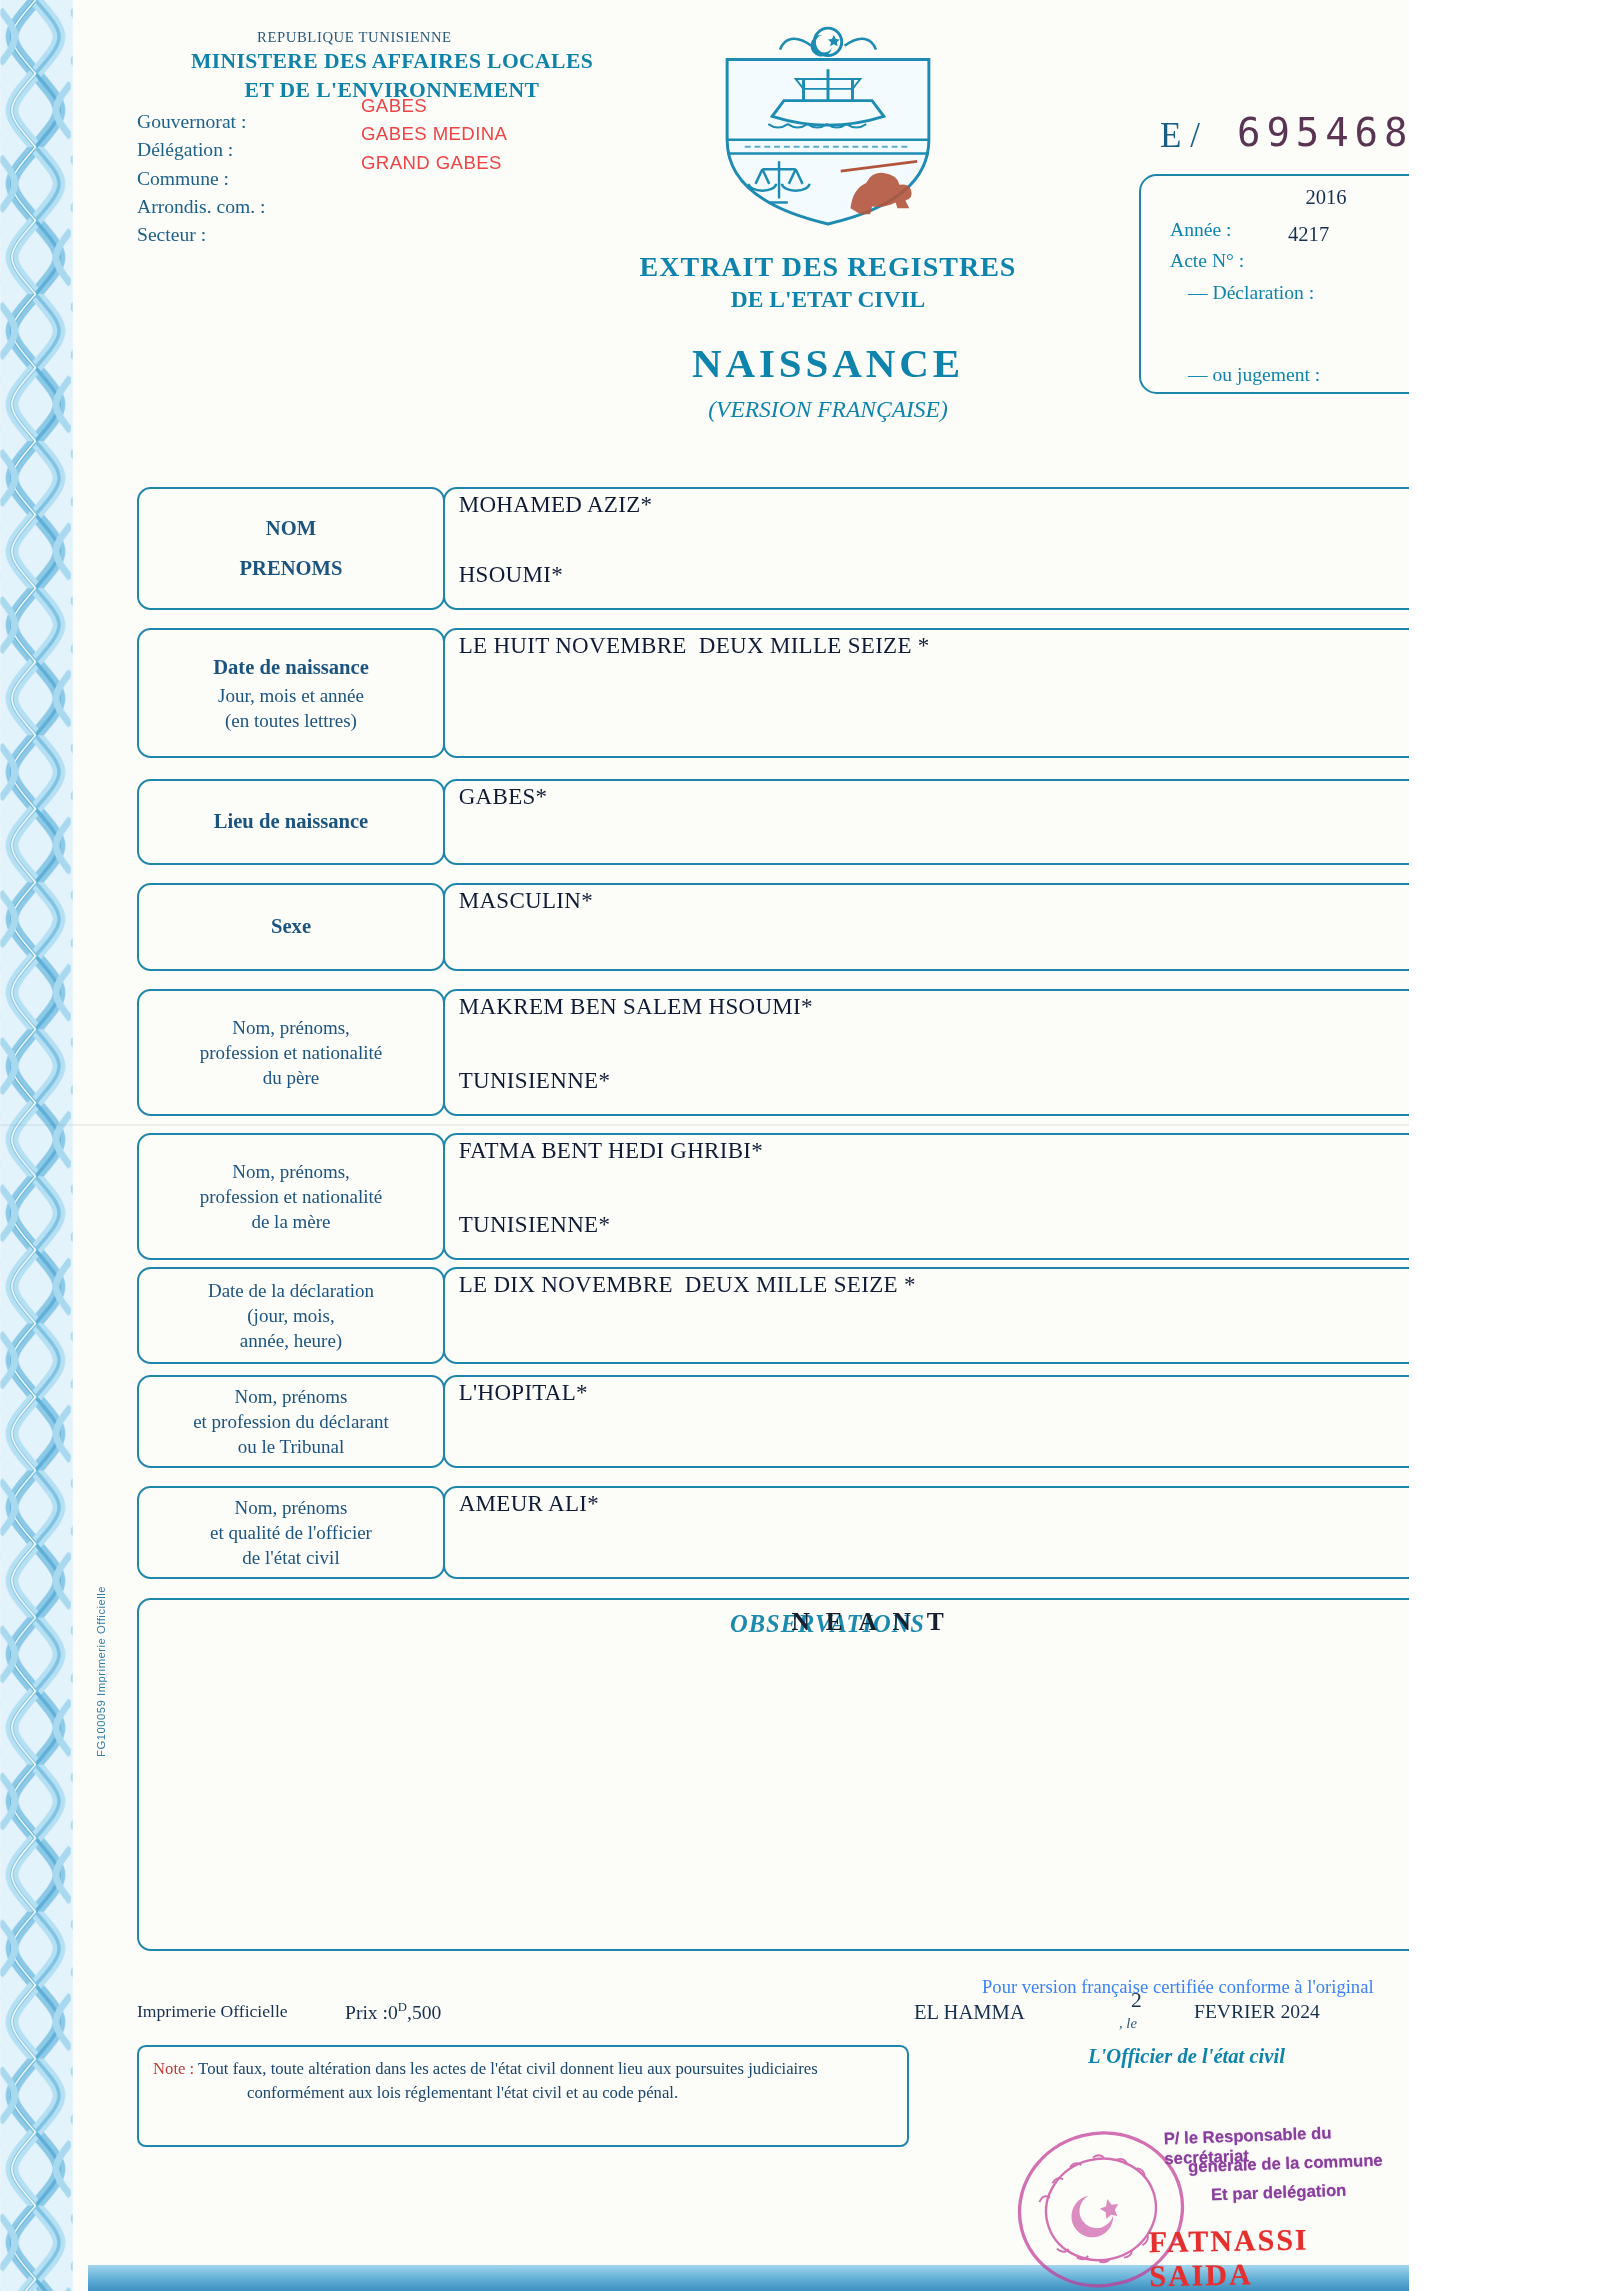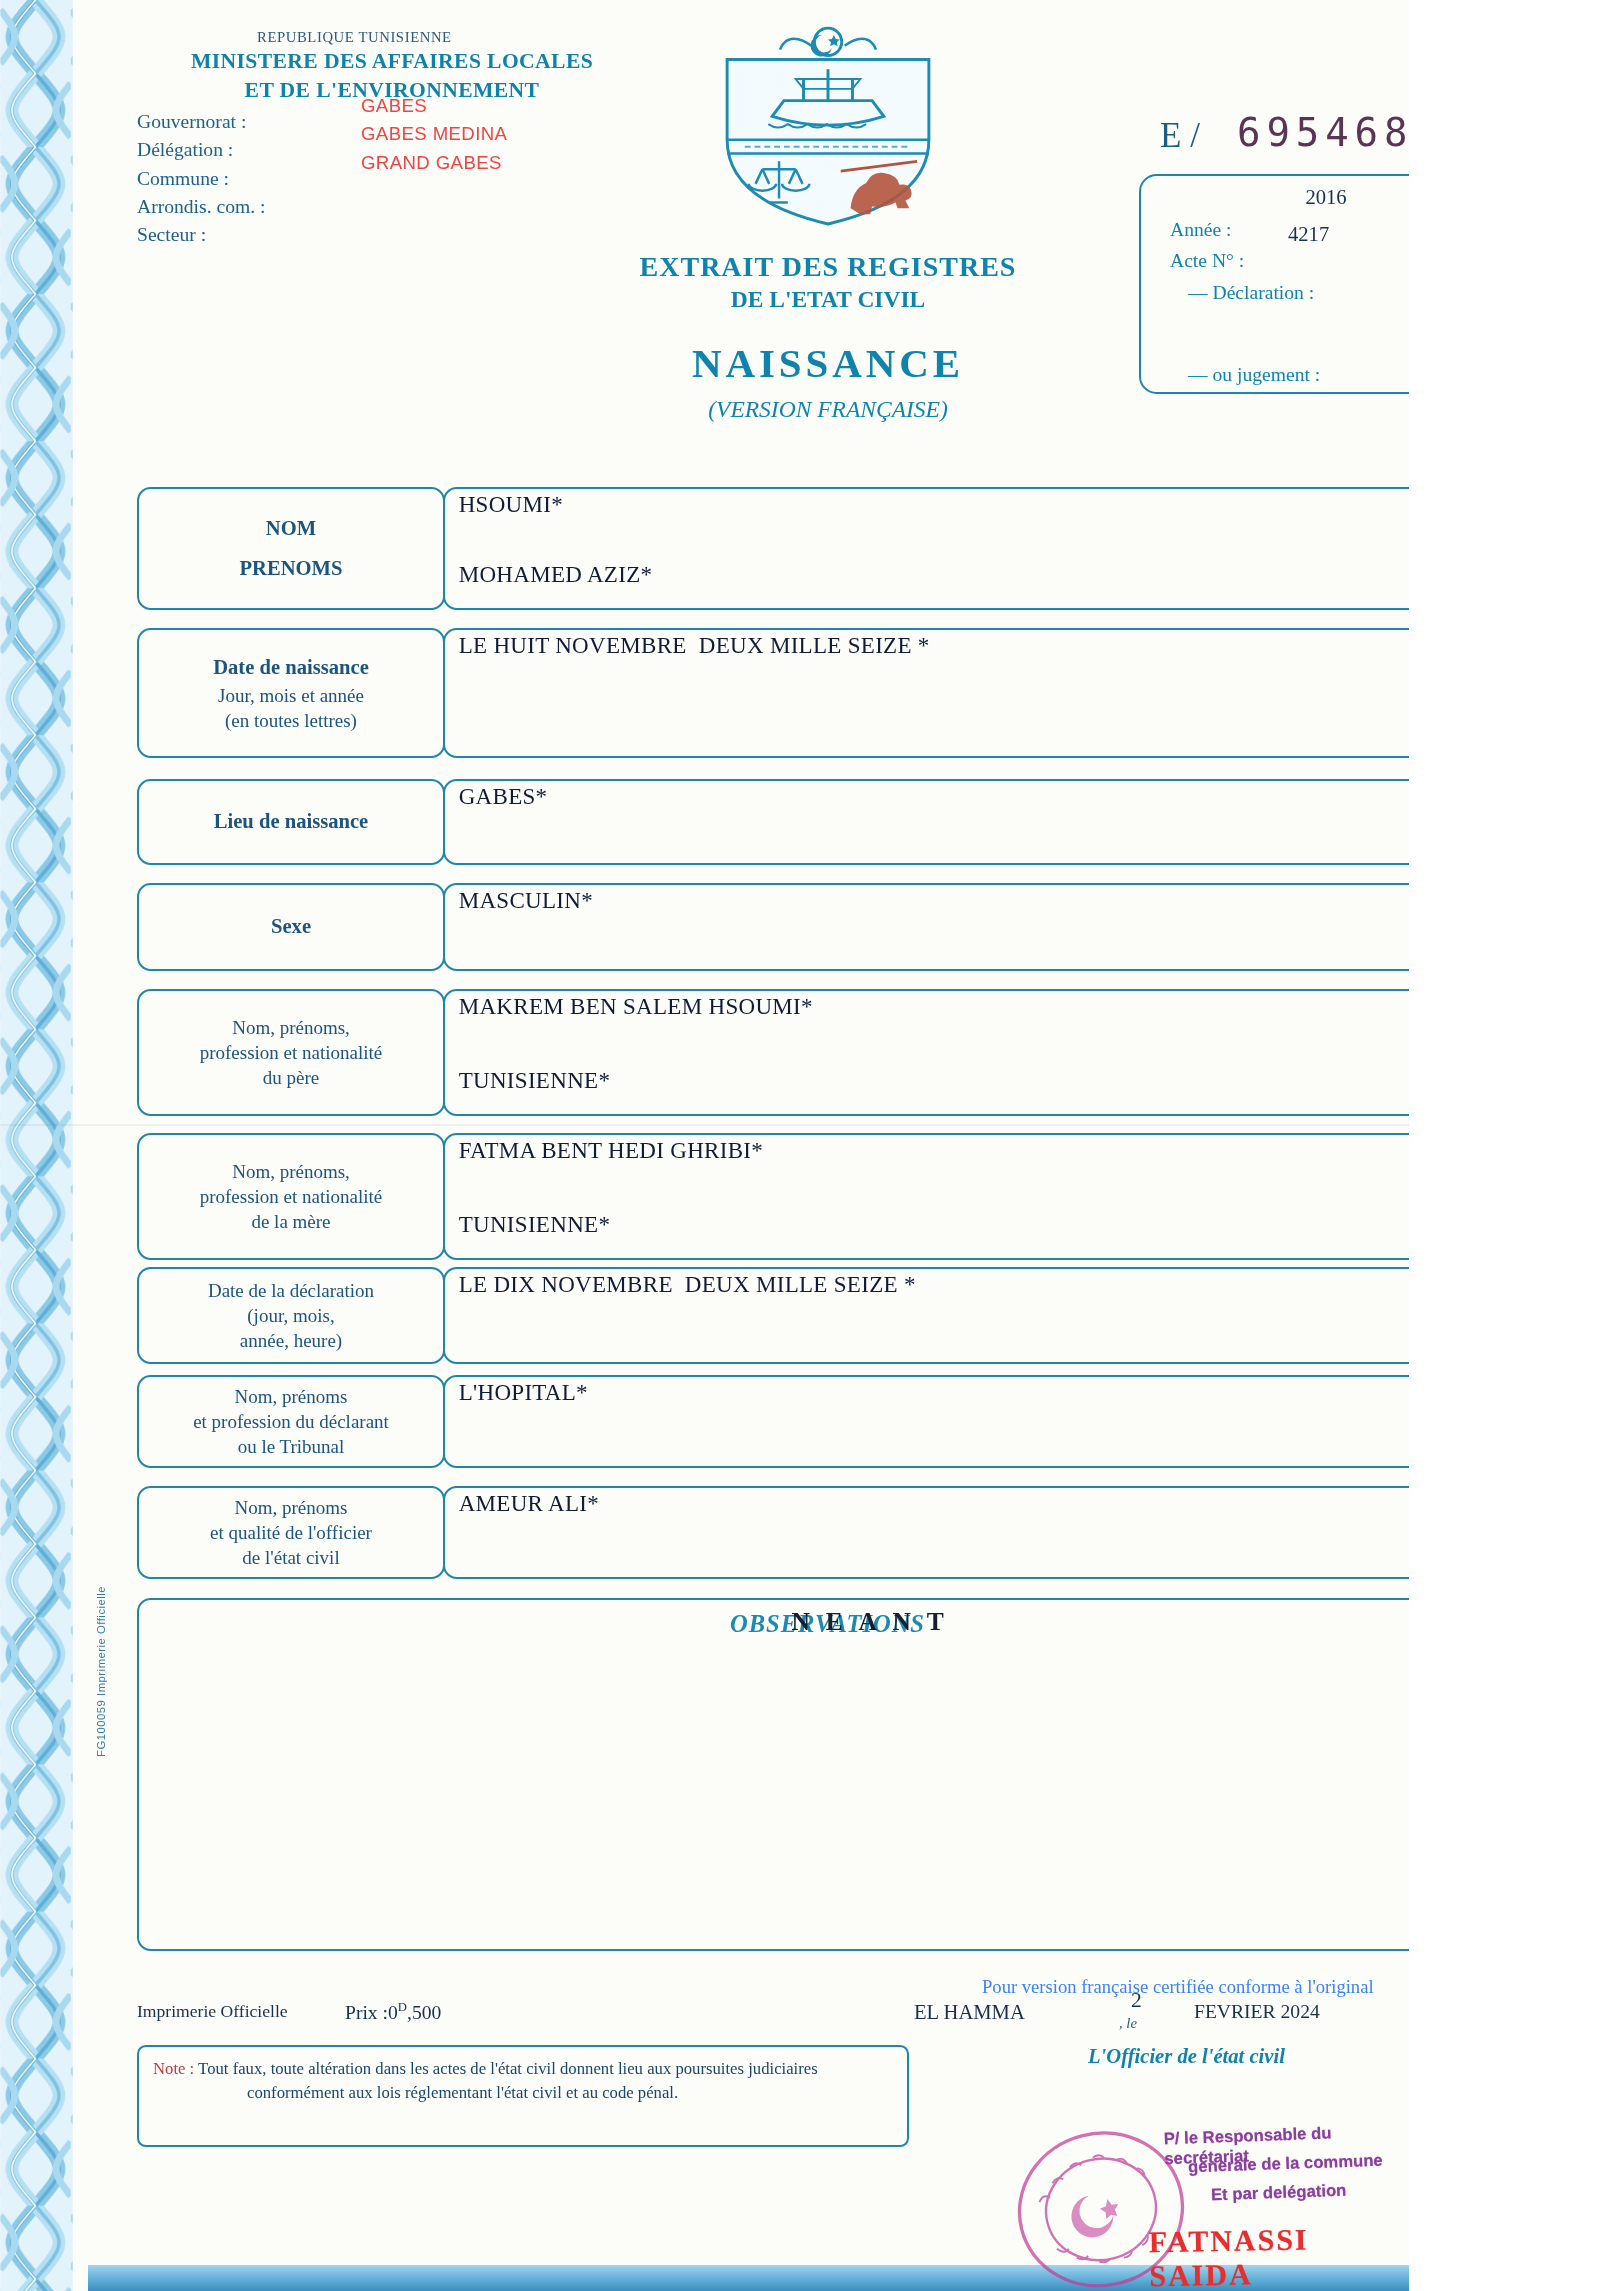--- a/index.html
+++ b/index.html
@@ -162,22 +162,22 @@
     <div class="in acte-decl">— Déclaration :</div>
     <div class="in acte-jug">— ou jugement :</div>
   </div>
 
   <div class="fieldrow" style="top:487px;height:123px">
     <div class="lblbox">
       <div class="lbl-title" style="line-height:1.9">NOM
 PRENOMS</div>
     </div>
     <div class="valbox two">
+      <div class="val">MOHAMED AZIZ*</div>
       <div class="val">HSOUMI*</div>
-      <div class="val">MOHAMED AZIZ*</div>
     </div>
   </div>
 
   <div class="fieldrow" style="top:628px;height:130px">
     <div class="lblbox">
       <div class="lbl-title">Date de naissance</div>
       <div class="lbl-sub">Jour, mois et année
 (en toutes lettres)</div>
     </div>
     <div class="valbox">

